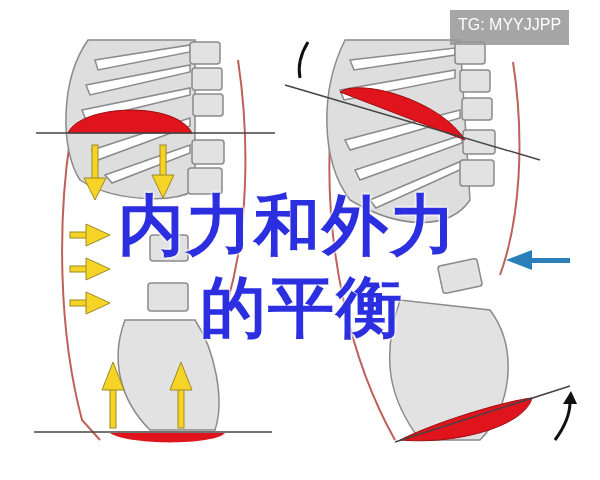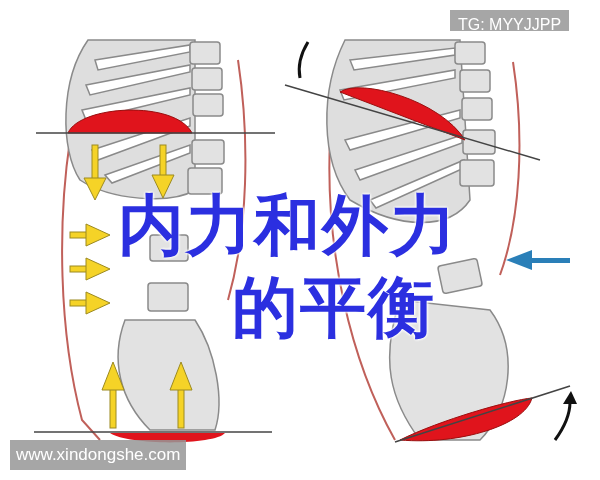--- a/index.html
+++ b/index.html
@@ -6,29 +6,29 @@
     #stage {
       position: relative; width: 600px; height: 480px; overflow: hidden;
       background: #ffffff; font-family: "DejaVu Sans", sans-serif;
     }
     #diagram { position: absolute; left: 0; top: 0; width: 600px; height: 480px; }
     .watermark {
       position: absolute; background: rgba(150,150,150,0.85); color: #ffffff;
       font-family: "Liberation Sans", sans-serif; font-size: 16px; line-height: 28px;
       padding: 0 6px; white-space: nowrap;
     }
-    #wm-top { left: 450px; top: 10px; height: 21px; line-height: 30px; padding: 0 8px; }
+    #wm-top { left: 450px; top: 10px; height: 35px; line-height: 30px; padding: 0 8px; }
     #wm-bottom { left: 10px; top: 440px; height: 30px; line-height: 30px; padding: 0 6px; font-size: 17px; }
     .title-line {
       position: absolute; color: #2b2fe0; font-family: "DejaVu Sans", sans-serif;
       font-weight: bold; white-space: nowrap; letter-spacing: 2px;
       text-shadow: 0 0 3px #ffffff, 0 0 3px #ffffff, 0 0 3px #ffffff;
     }
     #title-1 { left: 118px; top: 188px; font-size: 66px; line-height: 76px; }
-    #title-2 { left: 200px; top: 270px; font-size: 66px; line-height: 76px; margin-left: 32px; }
+    #title-2 { left: 200px; top: 270px; font-size: 66px; line-height: 76px; }
   </style>
 </head>
 <body>
 
 <div id="stage">
   <svg id="diagram" viewBox="0 0 600 480" xmlns="http://www.w3.org/2000/svg">
 
     <g>
 
       <path d="M70,140 C58,220 58,330 82,420 L100,440" fill="none" stroke="#c0605a" stroke-width="2"></path>
@@ -130,14 +130,13 @@
         <path d="M555,440 C566,425 570,412 570,402" fill="none" stroke="#111" stroke-width="3"></path>
         <path d="M563,404 L577,404 L571,391 Z" fill="#111"></path>
       </g>
     </g>
   </svg>
 
   <div id="title-1" class="title-line">内力和外力</div>
   <div id="title-2" class="title-line">的平衡</div>
 
   <div id="wm-top" class="watermark">TG: MYYJJPP</div>
-  <div id="wm-bottom" class="watermark">www.xindongshe.com</div>
 </div>
 
 </body></html>

